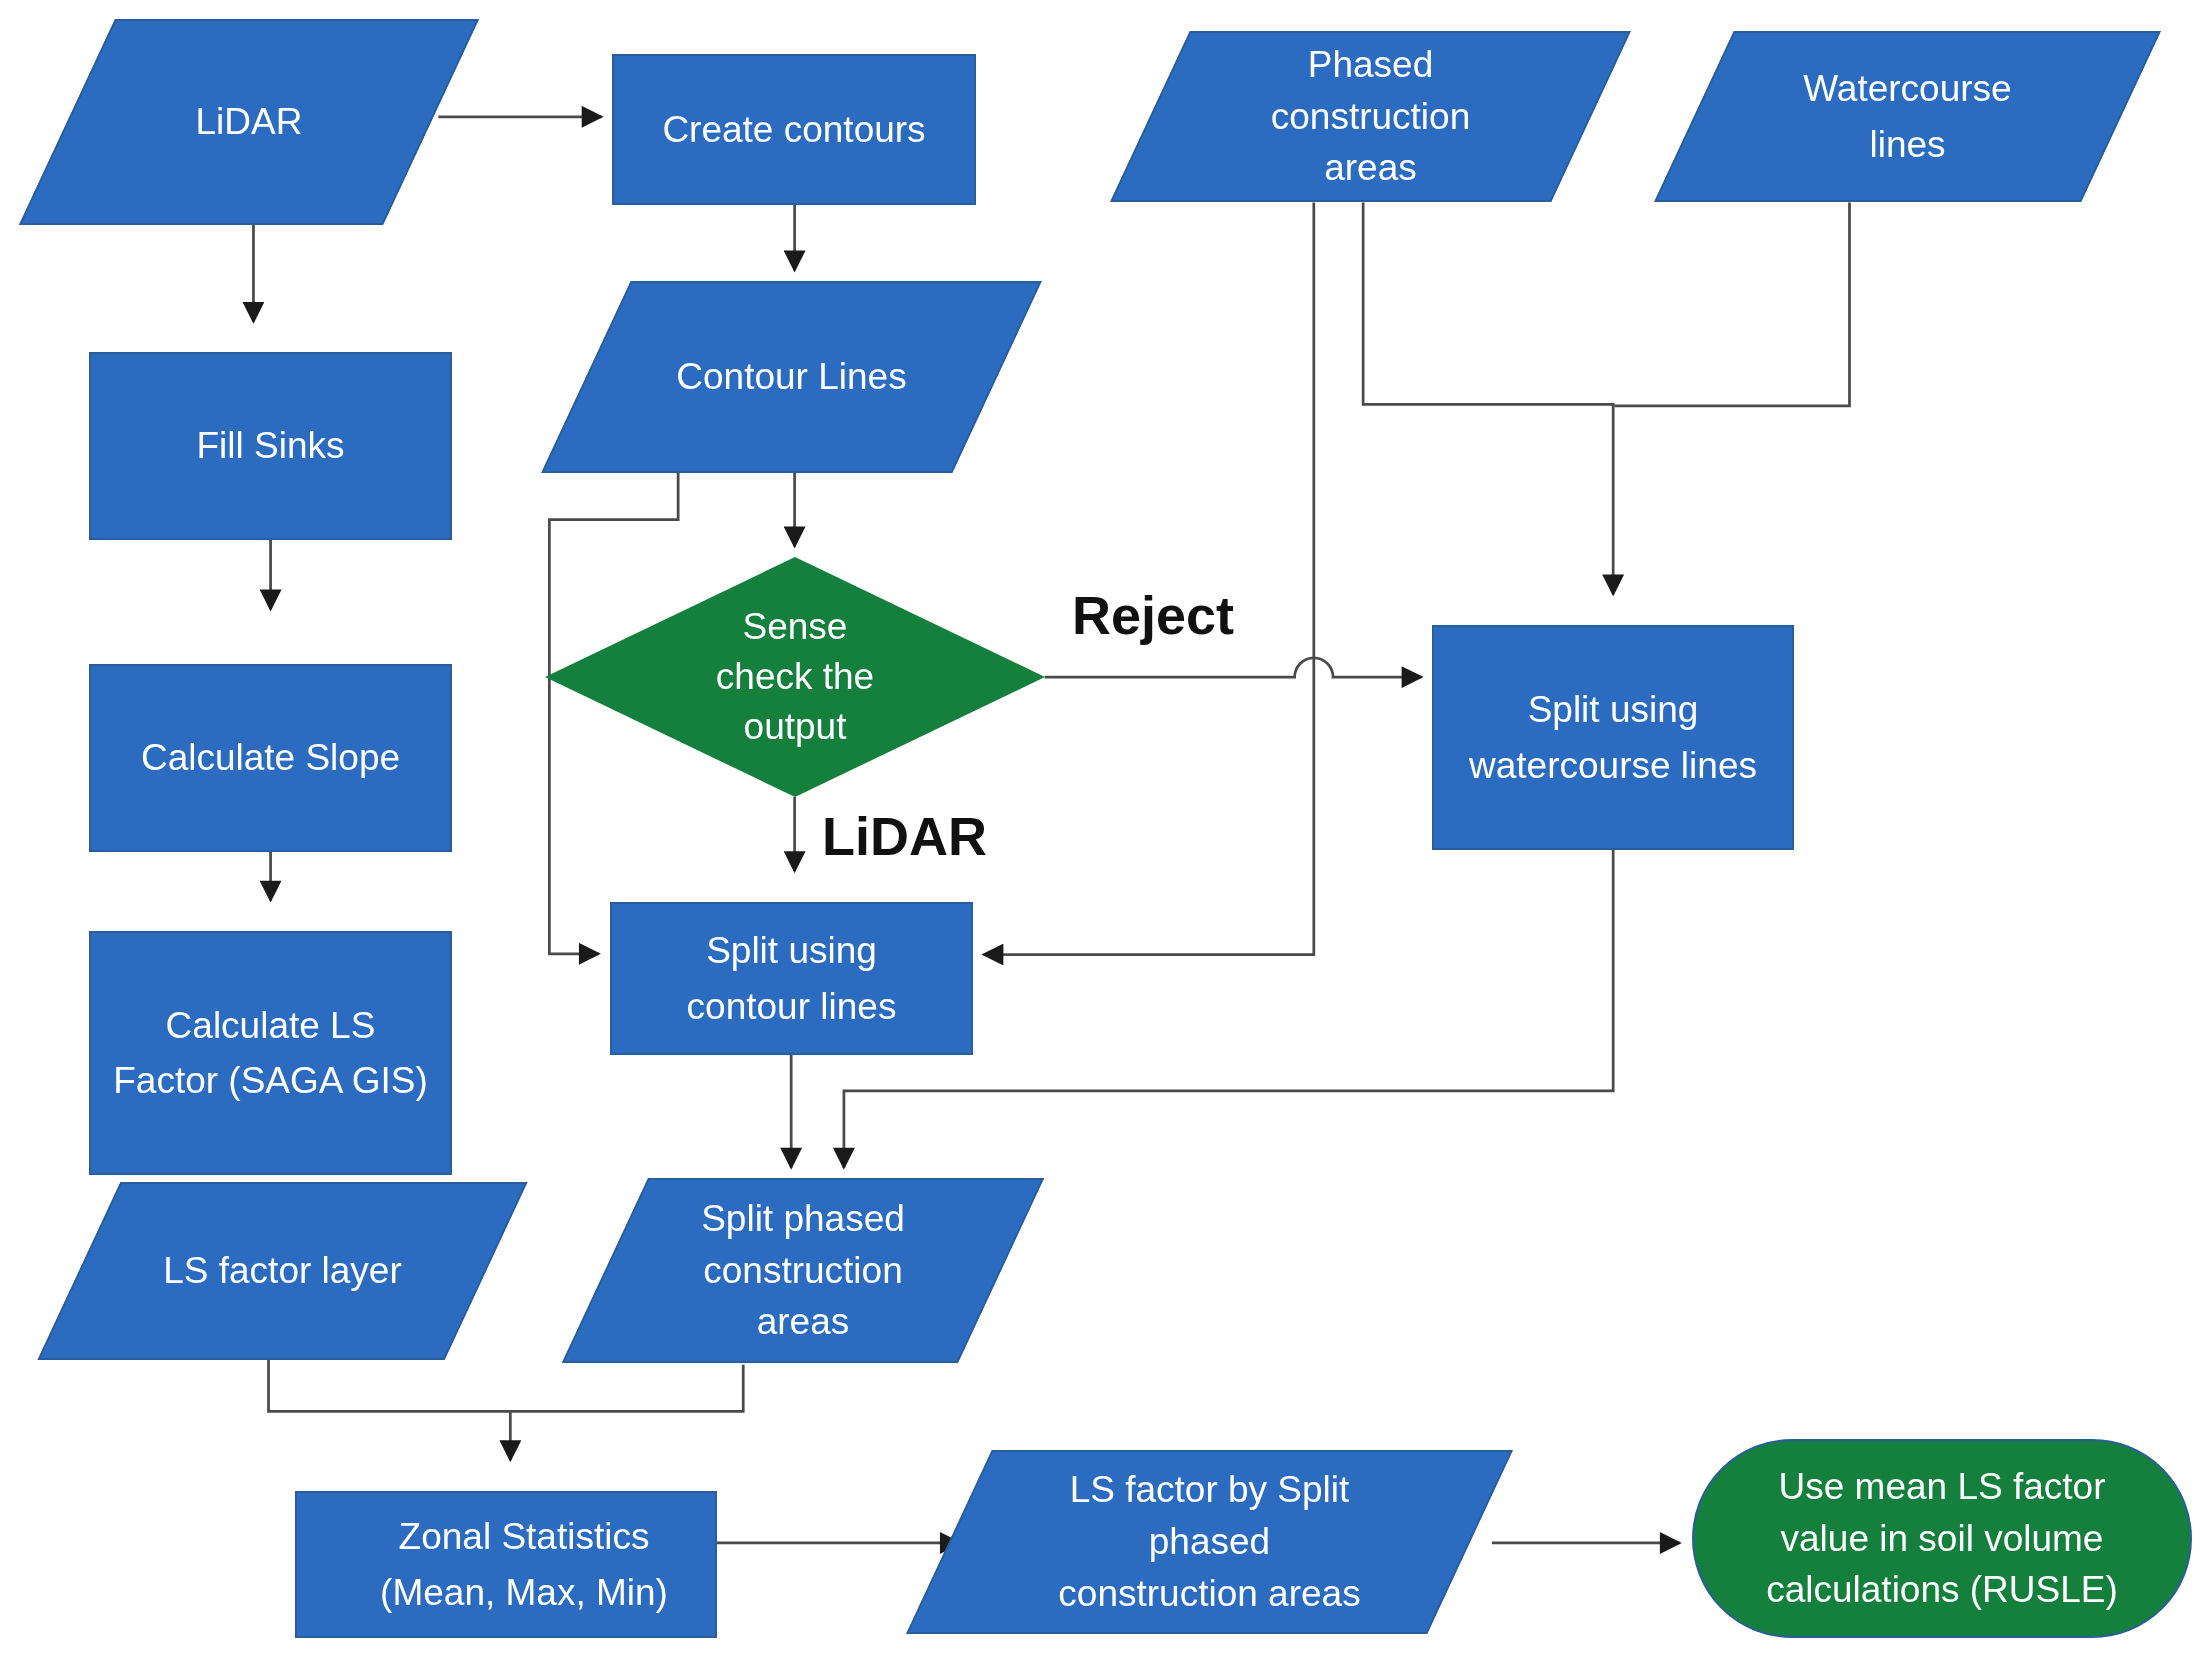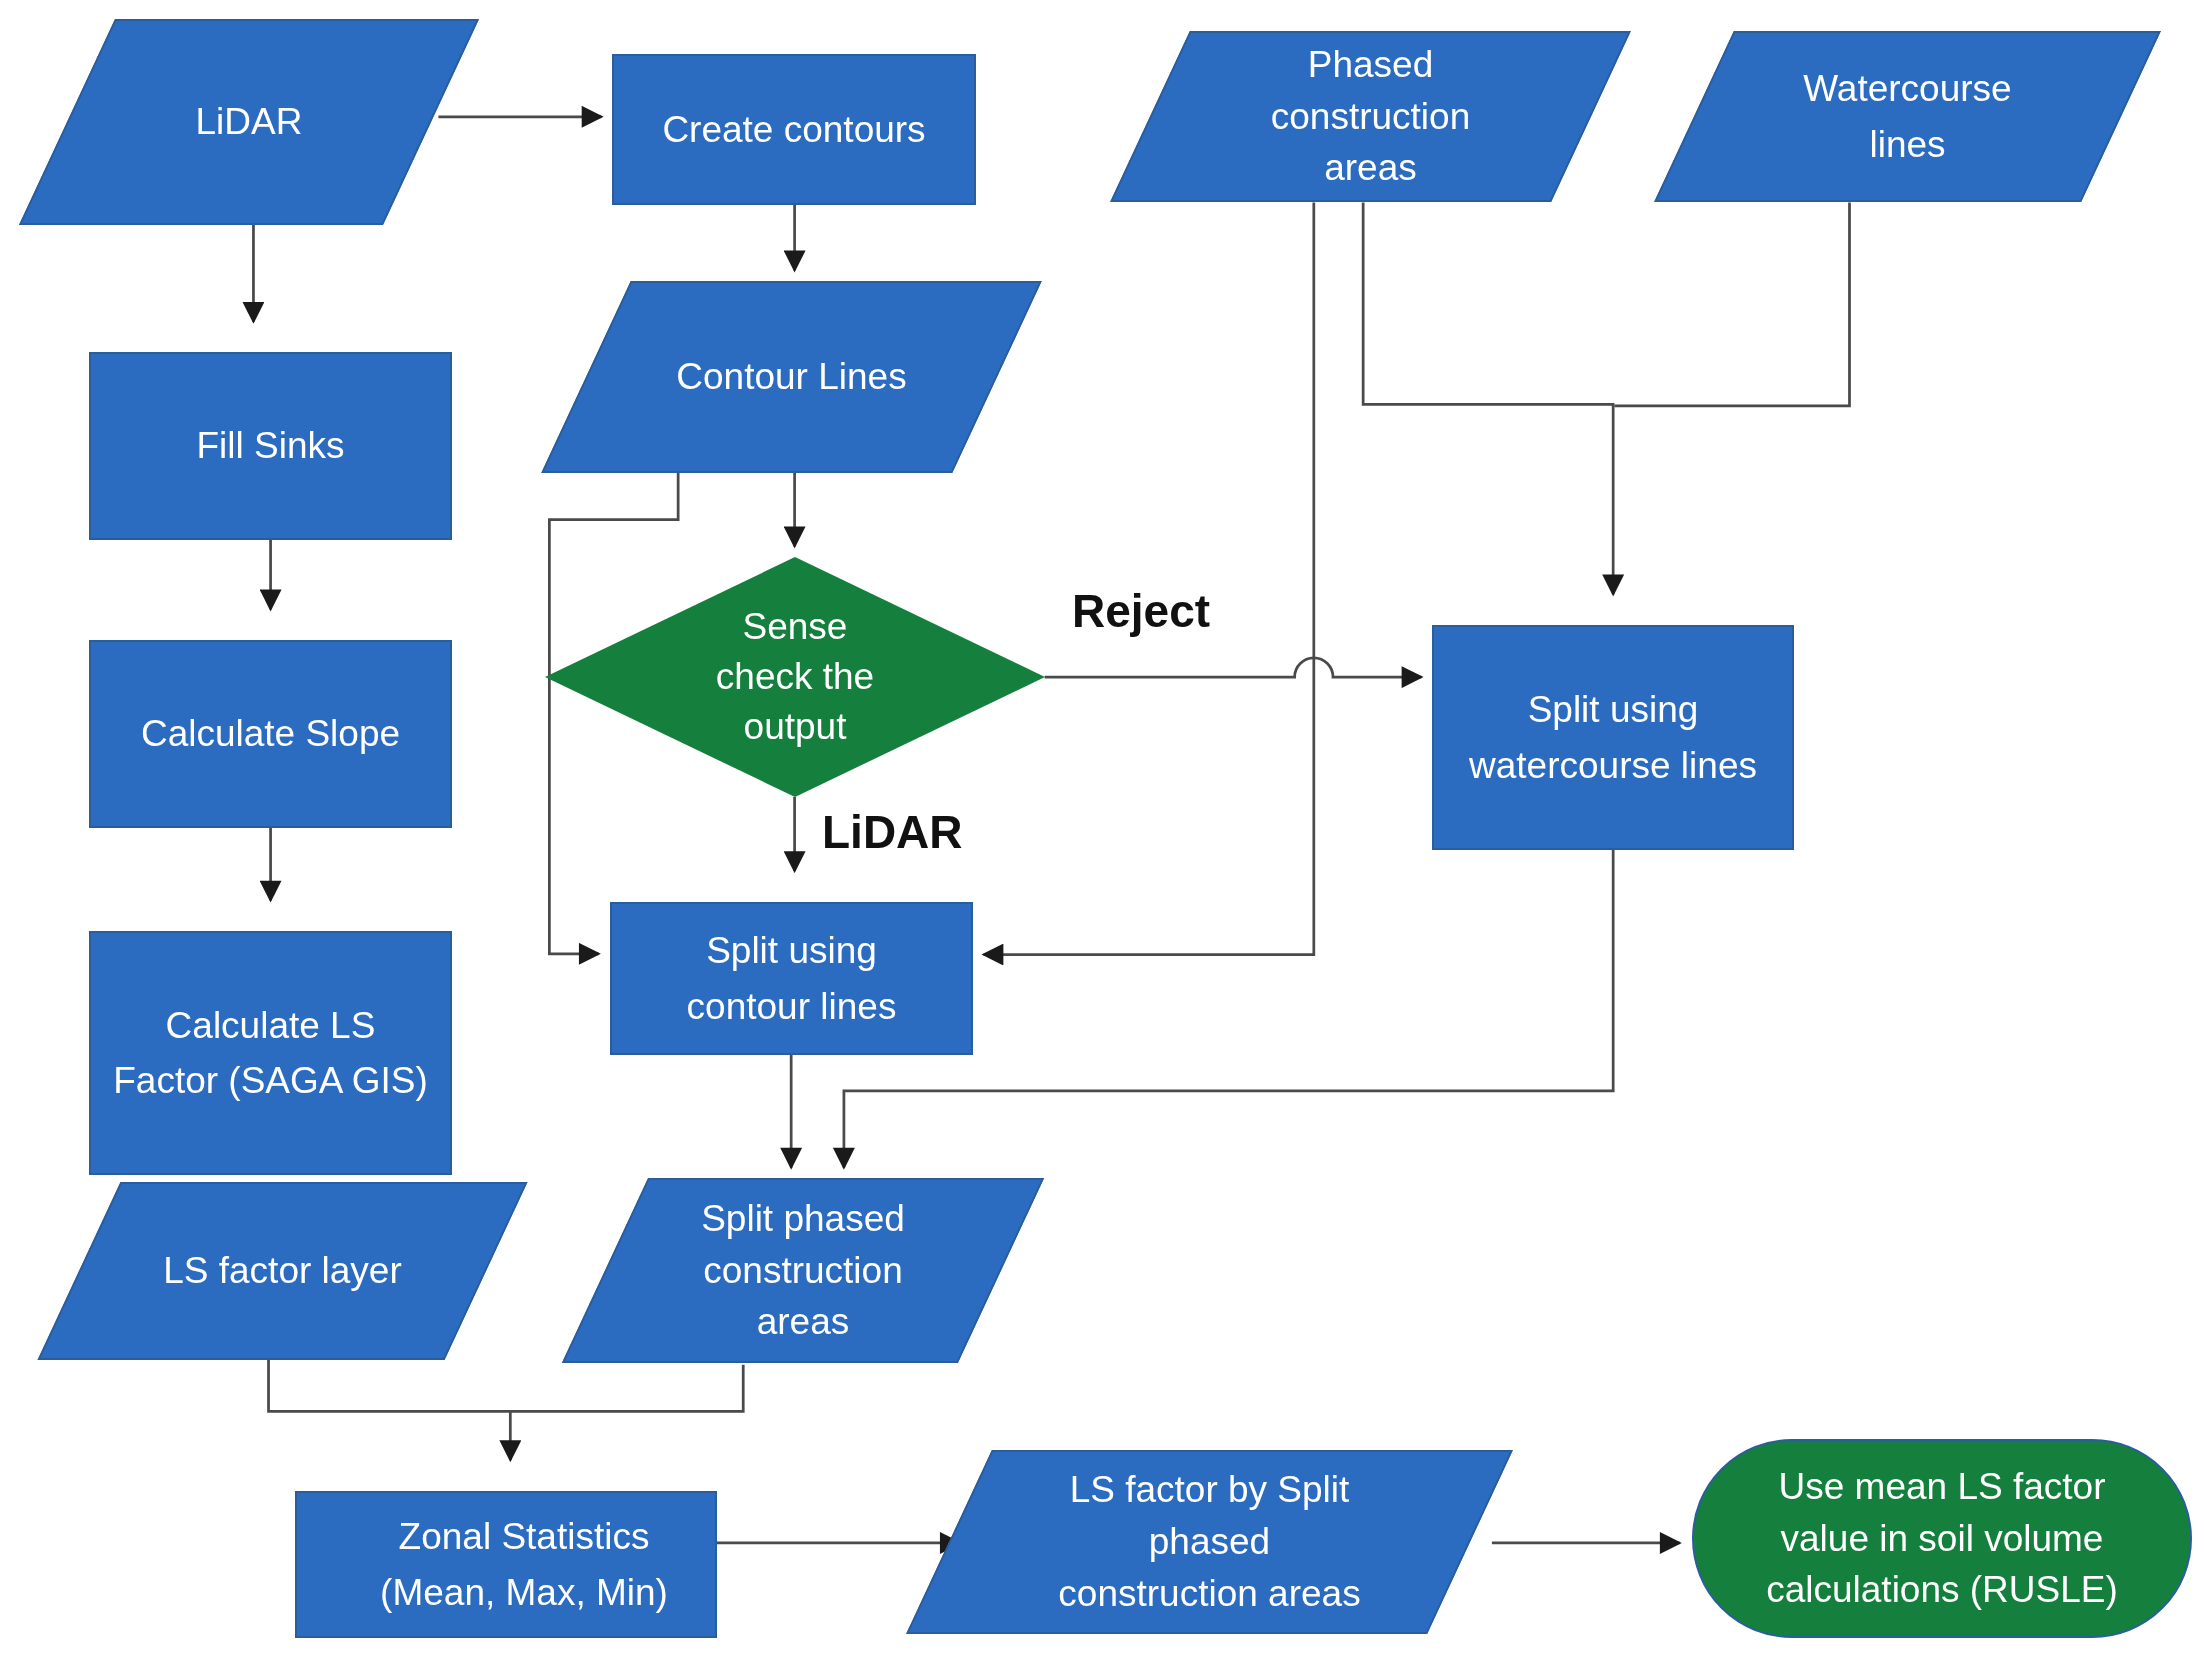--- a/index.html
+++ b/index.html
@@ -30,21 +30,21 @@
   .diamond{
     background:#15803d;
     clip-path:polygon(50% 0,100% 50%,50% 100%,0 50%);
   }
   .stadium{
     background:#15803d;border:2.7px solid #2a5d9c;box-sizing:border-box;
     border-radius:103px;
   }
   .edge-label{
     position:absolute;z-index:2;
-    color:#111111;font-size:46px;font-weight:bold;
+    color:#111111;font-size:54px;font-weight:bold;
     white-space:nowrap;
   }
 </style>
 </head>
 <body>
 
 <div id="canvas">
 
   <svg id="edges" width="2205" height="1657" viewBox="0 0 3219 2418">
     <defs>
@@ -74,21 +74,21 @@
       <path d="M 2178 2252 H 2452" marker-end="url(#arr)"></path>
     </g>
   </svg>
 
   <div class="node para" style="left:67px;top:19px;width:364px;height:206px;">LiDAR</div>
 
   <div class="node rect" style="left:612px;top:34px;width:364px;height:151px;">Create contours</div>
 
   <div class="node rect" style="left:89px;top:332px;width:363px;height:188px;">Fill Sinks</div>
 
-  <div class="node rect" style="left:89px;top:620px;width:363px;height:188px;">Calculate Slope</div>
+  <div class="node rect" style="left:89px;top:644px;width:363px;height:188px;">Calculate Slope</div>
 
   <div class="node rect" style="left:89px;top:911px;width:363px;height:244px;">Calculate LS
 Factor (SAGA GIS)</div>
 
   <div class="node para" style="left:79px;top:1182px;width:407px;height:178px;">LS factor layer</div>
 
   <div class="node para" style="left:586px;top:281px;width:411px;height:192px;">Contour Lines</div>
 
   <div class="node diamond" style="left:545px;top:557px;width:500px;height:240px;line-height:1.35;">Sense
 check the

